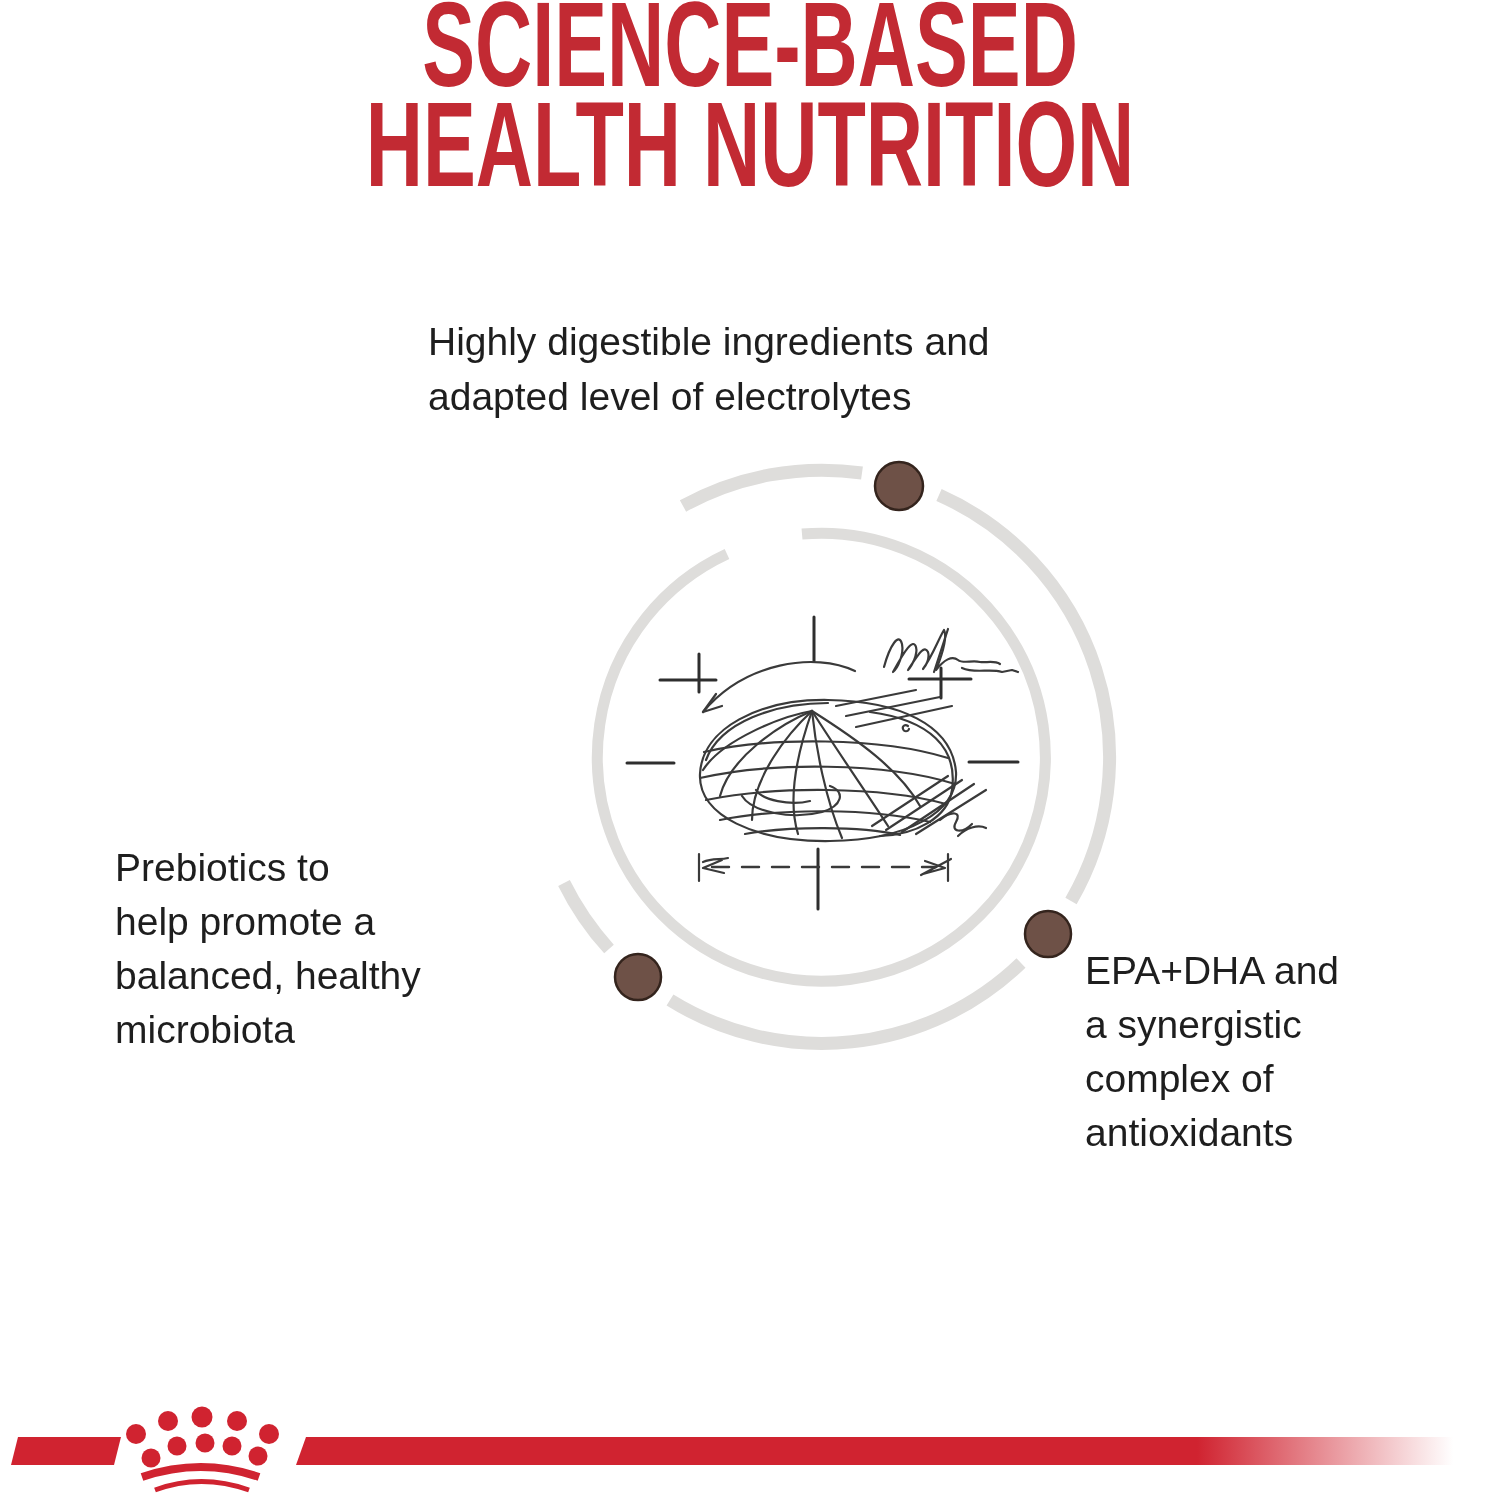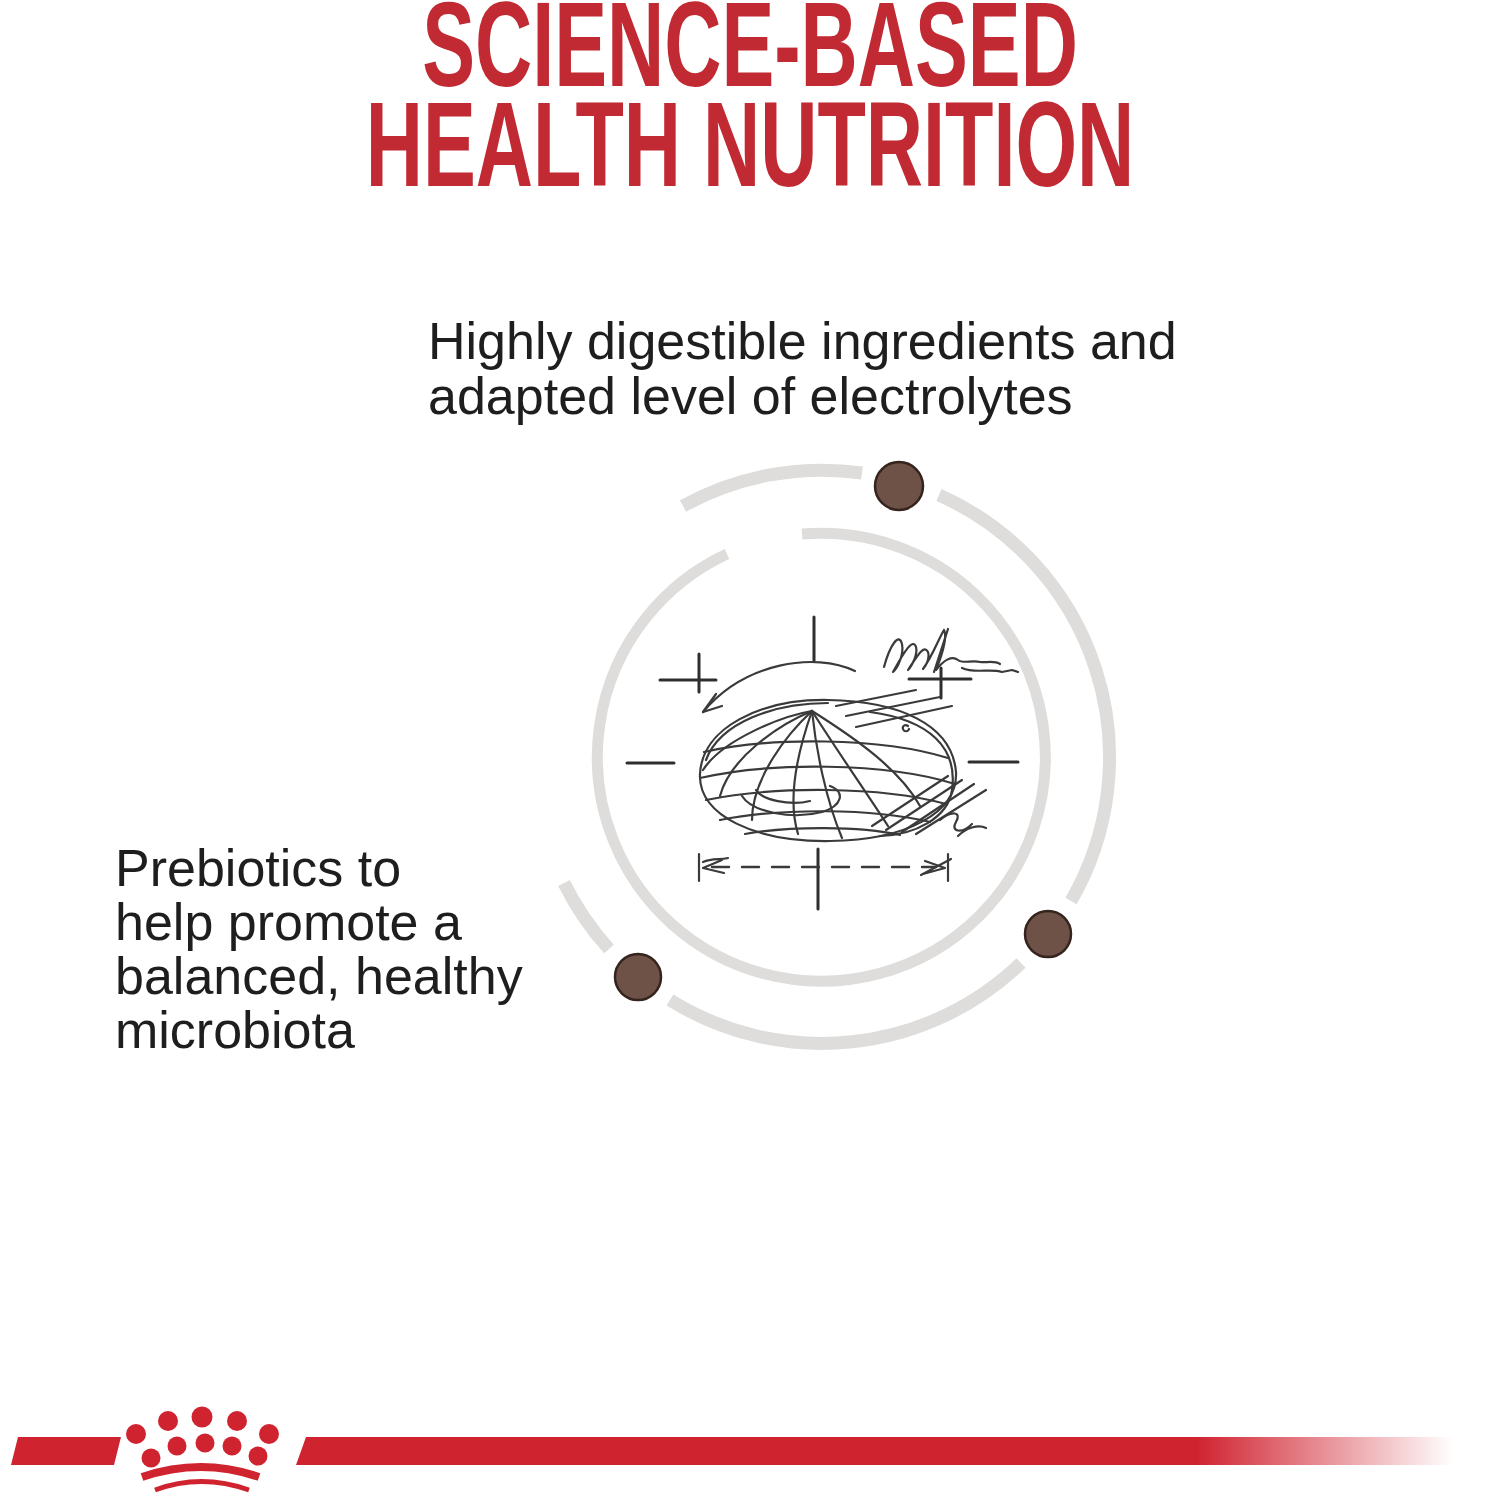--- a/index.html
+++ b/index.html
@@ -20,21 +20,21 @@
   .title{
     position:absolute;top:-6px;left:0;width:1500px;margin:0;
     text-align:center;color:var(--title-red);
     font-size:120px;line-height:100px;font-weight:bold;
     transform:scaleX(0.66);transform-origin:50% 0;
     letter-spacing:0px;white-space:nowrap;
   }
   .title span{display:block;}
   .callout{
     position:absolute;margin:0;color:var(--text-dark);
-    font-size:52px;line-height:54px;font-weight:normal;
+    font-size:39px;line-height:54px;font-weight:normal;
     white-space:pre-line;letter-spacing:0;
   }
   .callout-top{left:428px;top:314px;line-height:55px;}
   .callout-left{left:115px;top:841px;}
   .callout-right{left:1085px;top:944px;}
   .figure{position:absolute;left:0;top:0;pointer-events:none;}
   .ring{fill:none;stroke:var(--ring-gray);}
   .ring-inner{stroke-width:11px;}
   .ring-outer{stroke-width:13px;}
   .dot{fill:var(--dot-brown);stroke:var(--dot-rim);stroke-width:2.5px;}
@@ -53,20 +53,24 @@
       <span>SCIENCE-BASED</span>
       <span>HEALTH NUTRITION</span>
     </h1>
 
   <p class="callout callout-top">Highly digestible ingredients and
 adapted level of electrolytes</p>
   <p class="callout callout-left">Prebiotics to
 help promote a
 balanced, healthy
 microbiota</p>
+  <p class="callout callout-right">EPA+DHA and
+a synergistic
+complex of
+antioxidants</p>
 
   <svg class="figure" width="1500" height="1500" viewBox="0 0 1500 1500" aria-hidden="true">
 
     <g>
       <path class="ring ring-inner" d="M 802,534 A 224 224 0 1 1 727,554"></path>
       <path class="ring ring-outer" d="M 683,506 A 287 287 0 0 1 862,473"></path>
       <path class="ring ring-outer" d="M 939,495 A 287 287 0 0 1 1071,901"></path>
       <path class="ring ring-outer" d="M 1021,963 A 287 287 0 0 1 670,1000"></path>
       <path class="ring ring-outer" d="M 609,949 A 287 287 0 0 1 564,883"></path>
     </g>

